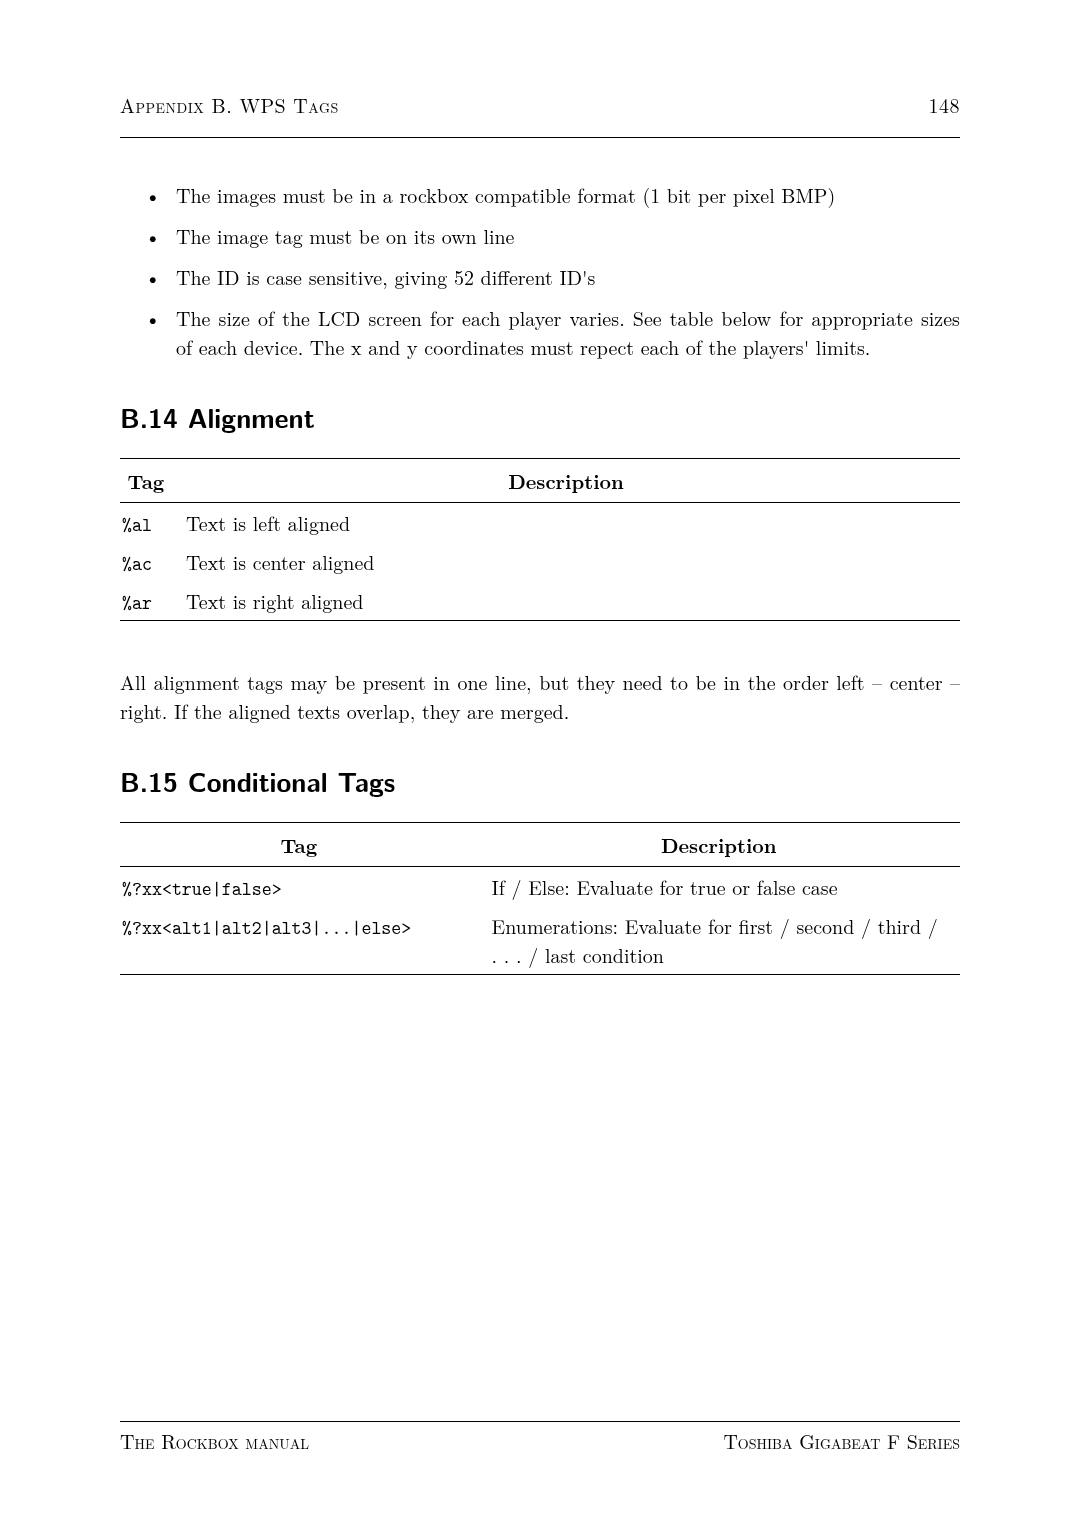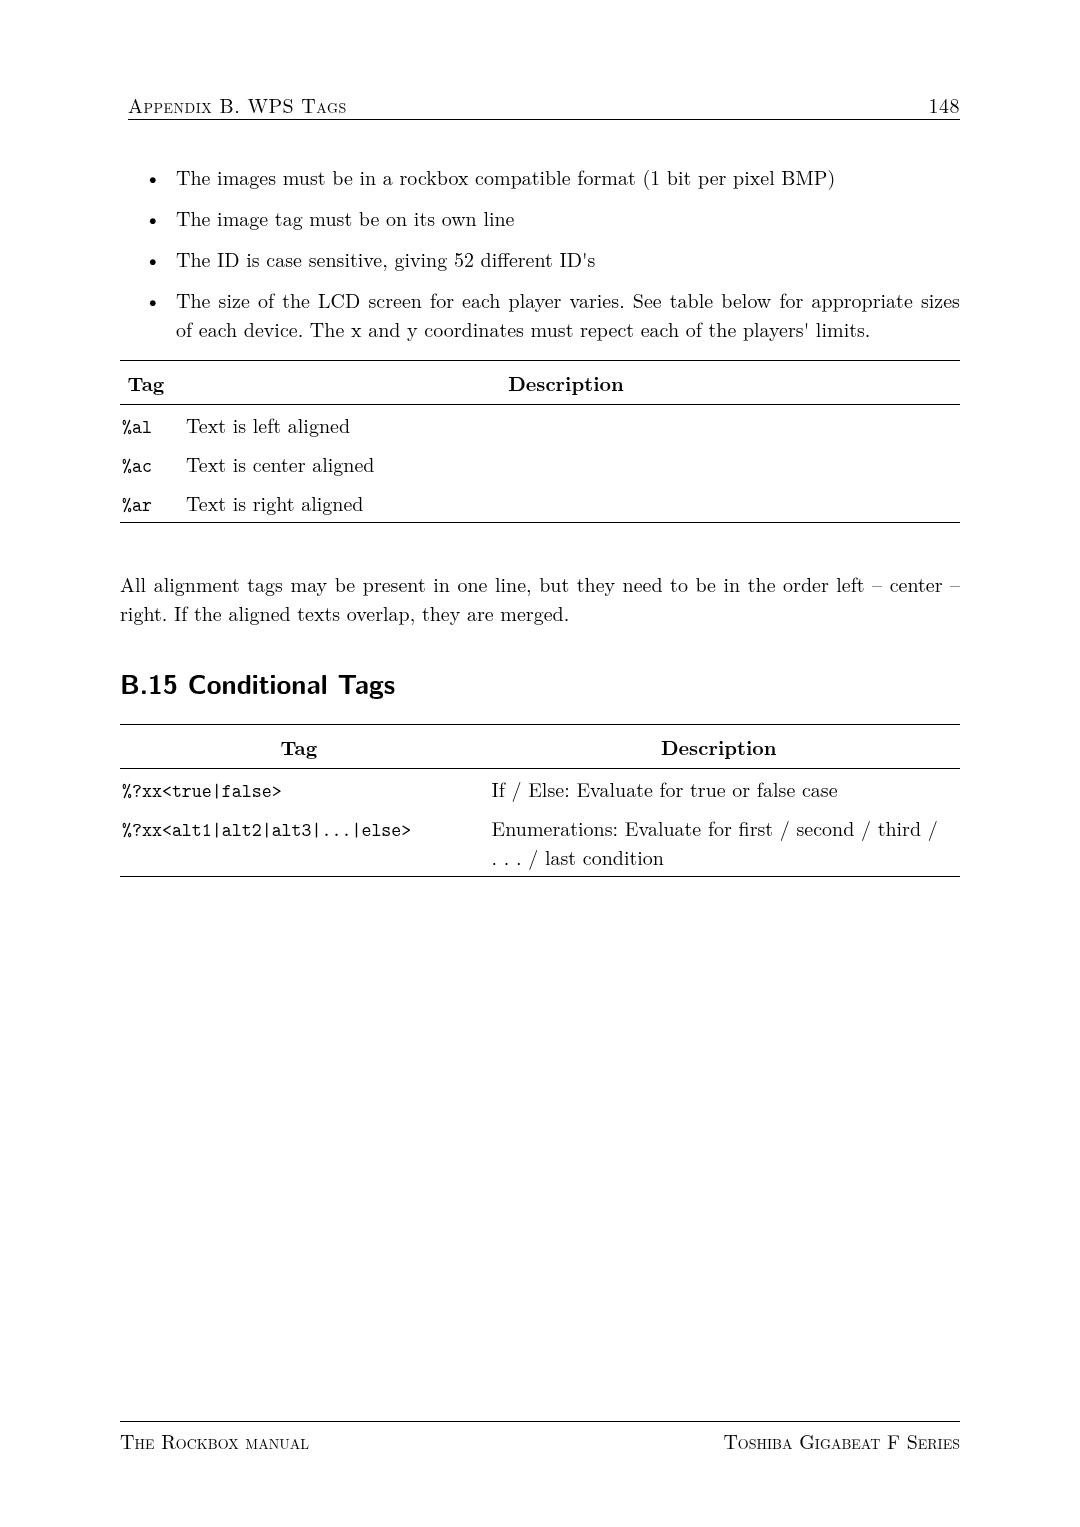--- a/index.html
+++ b/index.html
@@ -18,23 +18,22 @@
     height: 100%;
     position: relative;
   }
   .running-head {
     display: flex;
     justify-content: space-between;
     align-items: baseline;
     font-variant: small-caps;
     font-size: 20px;
     letter-spacing: 0.5px;
-    padding-bottom: 0;
+    padding-bottom: 18px;
     border-bottom: 1px solid #000;
-    margin-left: 8px;
   }
   .running-head .pagenum {
     font-variant: normal;
     font-size: 20px;
   }
   ul.bullets {
     margin: 42px 0 17px 0;
     padding-left: 54px;
     font-size: 20px;
     line-height: 1.45;
@@ -117,20 +116,21 @@
     <span class="pagenum">148</span>
   </div>
 
   <ul class="bullets">
     <li>The images must be in a rockbox compatible format (1 bit per pixel BMP)</li>
     <li>The image tag must be on its own line</li>
     <li>The ID is case sensitive, giving 52 different ID's</li>
     <li>The size of the LCD screen for each player varies. See table below for appropriate sizes of each device. The x and y coordinates must repect each of the players' limits.</li>
   </ul>
 
+  <h2 class="section">B.14  Alignment</h2>
 
   <table class="ruled align-table">
     <thead>
       <tr>
         <th class="tagcol">Tag</th>
         <th>Description</th>
       </tr>
     </thead>
     <tbody>
       <tr>

